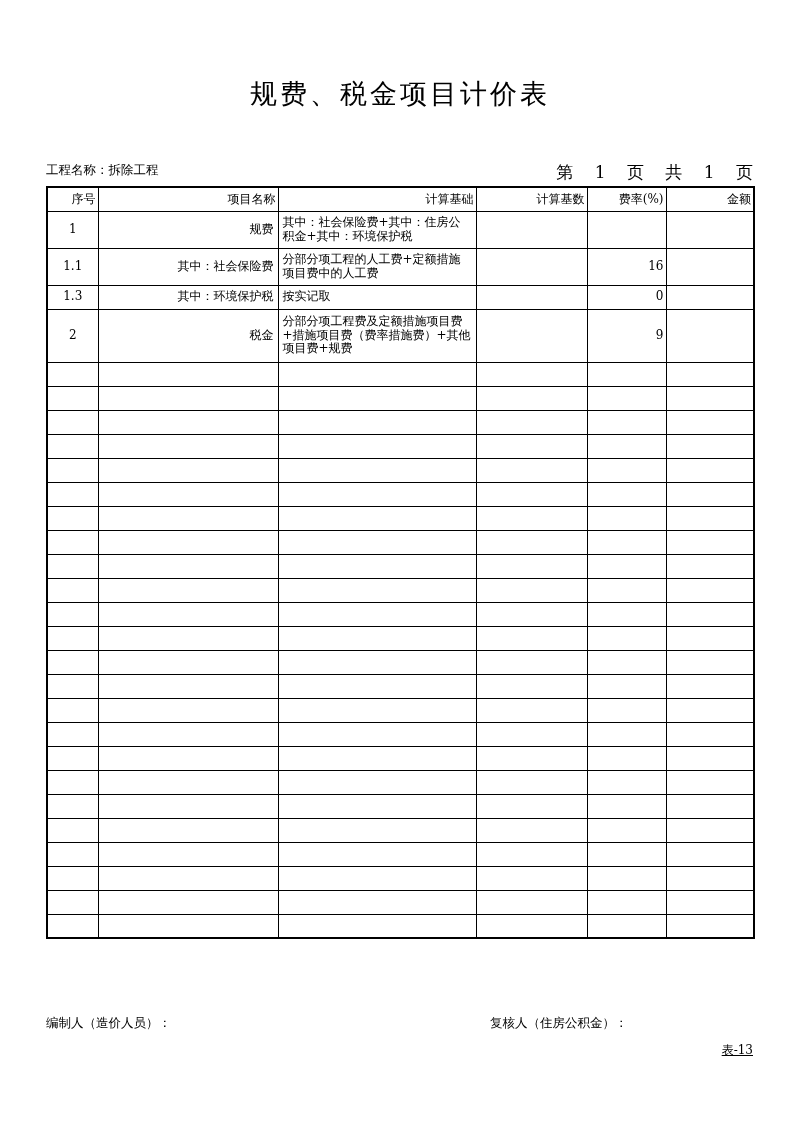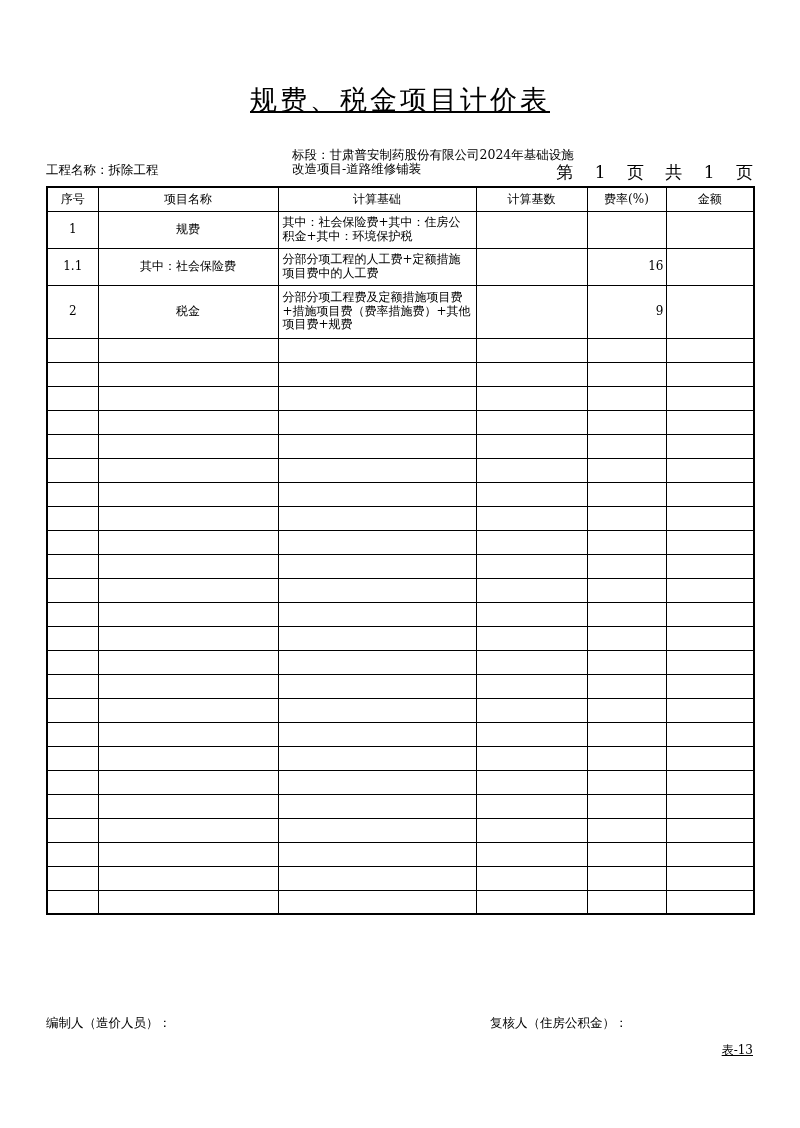--- a/index.html
+++ b/index.html
@@ -8,29 +8,28 @@
     position: relative;
     width: 800px;
     height: 1128px;
     background: #ffffff;
     font-family: "DejaVu Serif", "Liberation Serif", serif;
     color: #000000;
     overflow: hidden;
   }
   .title {
     position: absolute;
-    top: 82px;
+    top: 76px;
     left: 0;
     width: 100%;
     text-align: center;
     font-size: 27px;
     font-weight: 400;
     letter-spacing: 3px;
     white-space: nowrap;
-    text-decoration: underline;
   }
   .meta-project {
     position: absolute;
     left: 46px;
     top: 162px;
     font-size: 12.5px;
     white-space: nowrap;
   }
   .meta-section {
     position: absolute;
@@ -59,23 +58,23 @@
   }
   .fee-table th, .fee-table td {
     border: 1px solid #000;
     font-size: 12px;
     font-weight: normal;
     line-height: 13.5px;
     padding: 1px 4px;
     overflow: hidden;
     vertical-align: middle;
   }
-  .fee-table th { text-align: center; padding: 1px 2px; }
+  .fee-table th { text-align: right; padding: 1px 2px; }
   td.c-no   { text-align: center; padding: 1px 2px; }
-  td.c-name { text-align: center; }
+  td.c-name { text-align: right; }
   td.c-basis{ text-align: left; word-break: break-all; }
   td.c-base { }
   td.c-rate { text-align: right; padding: 1px 2px 1px 15px; }
   td.c-amount { }
   td.total-cell {
     text-align: center;
     font-size: 12.5px;
     word-spacing: 26px;
   }
   .sign-preparer {
@@ -102,24 +101,20 @@
 </style>
 </head>
 <body>
 
 <div class="page">
 
   <div class="title">规费、税金项目计价表</div>
 
   <div class="meta-project">工程名称：拆除工程</div>
 
-  <div class="meta-section">
-    <div>标段：甘肃普安制药股份有限公司2024年基础设施</div>
-    <div>改造项目-道路维修铺装</div>
-  </div>
 
   <div class="meta-page">第 1 页 共 1 页</div>
 
   <table class="fee-table">
     <colgroup>
       <col style="width:51px">
       <col style="width:180px">
       <col style="width:198px">
       <col style="width:111px">
       <col style="width:79px">
@@ -145,20 +140,28 @@
           <td class="c-amount"></td>
         </tr>
         <tr style="height: 37px;">
           <td class="c-no">1.1</td>
           <td class="c-name">其中：社会保险费</td>
           <td class="c-basis">分部分项工程的人工费+定额措施项目费中的人工费</td>
           <td class="c-base"></td>
           <td class="c-rate">16</td>
           <td class="c-amount"></td>
         </tr>
+        <tr style="height: 24px;">
+          <td class="c-no">1.3</td>
+          <td class="c-name">其中：环境保护税</td>
+          <td class="c-basis">按实记取</td>
+          <td class="c-base"></td>
+          <td class="c-rate">0</td>
+          <td class="c-amount"></td>
+        </tr>
         <tr style="height: 53px;">
           <td class="c-no">2</td>
           <td class="c-name">税金</td>
           <td class="c-basis">分部分项工程费及定额措施项目费+措施项目费（费率措施费）+其他项目费+规费</td>
           <td class="c-base"></td>
           <td class="c-rate">9</td>
           <td class="c-amount"></td>
         </tr>
         <tr style="height: 24px;">
           <td class="c-no"></td>

